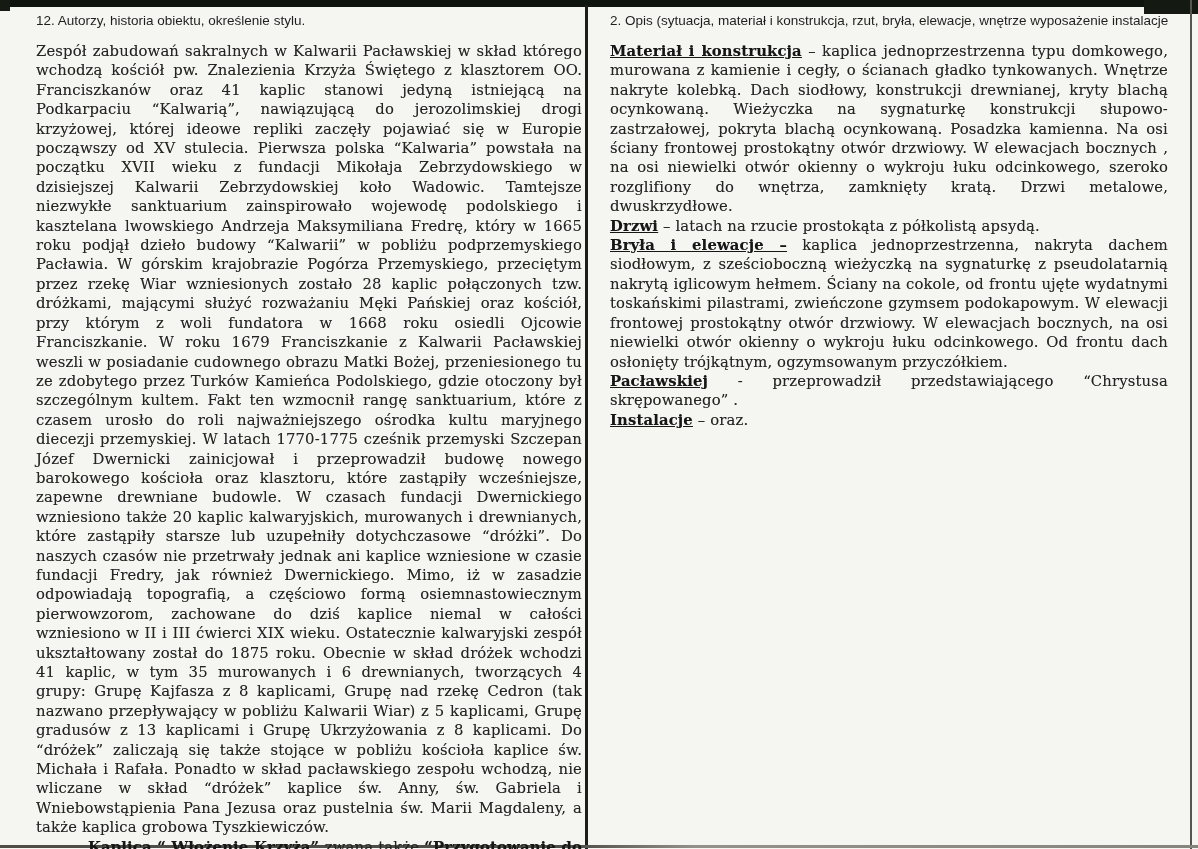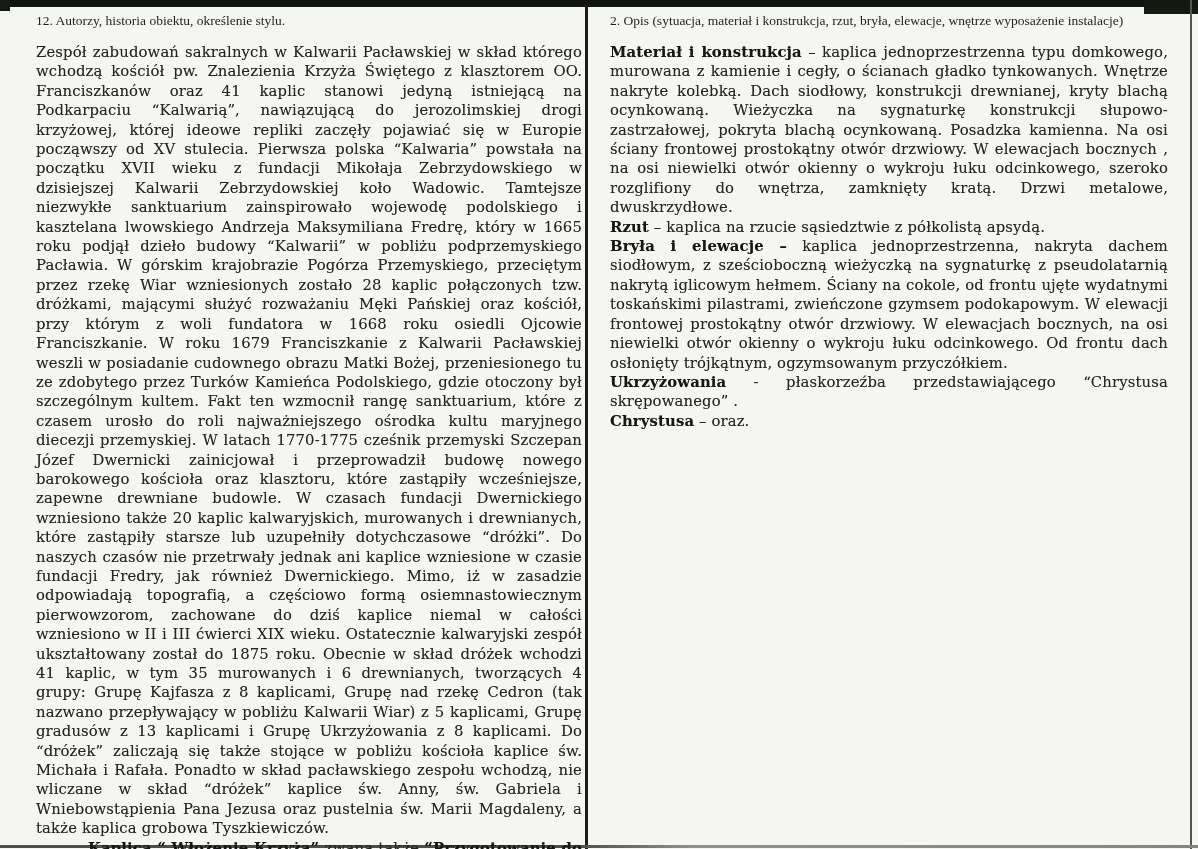--- a/index.html
+++ b/index.html
@@ -38,36 +38,36 @@
     background: linear-gradient(to right, #4e4d48 0%, #4e4d48 48%, #93928a 58%, #86857d 100%);
   }
   
   .cell {
     position: absolute;
     top: 13px;
   }
   .cell-left  { left: 36px;  width: 546px; }
   .cell-right { left: 610px; width: 558px; }
   .cell-header {
-    font-family: Liberation Serif, serif;
+    font-family: Liberation Sans, sans-serif;
     font-size: 13.5px;
     color: #1f1f1f;
     white-space: nowrap;
     overflow: hidden;
   }
   .cell-body {
     margin-top: 13px;
     font-size: 14.8px;
     line-height: 19.4px;
     letter-spacing: 0.15px;
     text-align: justify;
     text-shadow: 0 0 0.5px rgba(20,20,20,0.35);
   }
   .cell-body p { margin: 0; }
-  b { color: #161616; }
+  b { color: #161616; text-decoration: underline; }
   .chapel-para { text-indent: 52px; }
   .sec-material { margin-top: 22px; }
   .sec-rzut     { margin-top: 40px; }
   .sec-bryla    { margin-top: 20px; }
   .sec-wyp      { margin-top: 26px; }
   .sec-inst     { margin-top: 26px; }
   .loc-para     { margin: 0; }
 </style>
 </head>
 <body>
@@ -91,27 +91,27 @@
     </div>
   </div>
 
   <div class="cell cell-right">
     <div class="cell-header">2. Opis (sytuacja, materiał i konstrukcja, rzut, bryła, elewacje, wnętrze wyposażenie instalacje)</div>
     <div class="cell-body">
       <p class="sec-material">
         <b>Materiał i konstrukcja</b><span> – kaplica jednoprzestrzenna typu domkowego, murowana z kamienie i cegły, o ścianach gładko tynkowanych. Wnętrze nakryte kolebką. Dach siodłowy, konstrukcji drewnianej, kryty blachą ocynkowaną. Wieżyczka na sygnaturkę konstrukcji słupowo-zastrzałowej, pokryta blachą ocynkowaną. Posadzka kamienna. Na osi ściany frontowej prostokątny otwór drzwiowy. W elewacjach bocznych , na osi niewielki otwór okienny o wykroju łuku odcinkowego, szeroko rozglifiony do wnętrza, zamknięty kratą. Drzwi metalowe, dwuskrzydłowe.</span>
       </p>
       <p class="sec-rzut">
-        <b>Rzut</b><span> – kaplica na rzucie sąsiedztwie z półkolistą apsydą.</span>
+        <b>Drzwi</b><span> – latach na rzucie prostokąta z półkolistą apsydą.</span>
       </p>
       <p class="sec-bryla">
         <b>Bryła i elewacje –</b><span> kaplica jednoprzestrzenna, nakryta dachem siodłowym, z sześcioboczną wieżyczką na sygnaturkę z pseudolatarnią nakrytą iglicowym hełmem. Ściany na cokole, od frontu ujęte wydatnymi toskańskimi pilastrami, zwieńczone gzymsem podokapowym. W elewacji frontowej prostokątny otwór drzwiowy. W elewacjach bocznych, na osi niewielki otwór okienny o wykroju łuku odcinkowego. Od frontu dach osłonięty trójkątnym, ogzymsowanym przyczółkiem.</span>
       </p>
       <p class="sec-wyp">
-        <b>Ukrzyżowania</b><span> - płaskorzeźba przedstawiającego “Chrystusa skrępowanego” .</span>
+        <b>Pacławskiej</b><span> - przeprowadził przedstawiającego “Chrystusa skrępowanego” .</span>
       </p>
       <p class="sec-inst">
-        <b>Chrystusa</b><span> – oraz.</span>
+        <b>Instalacje</b><span> – oraz.</span>
       </p>
     </div>
   </div>
 
 </div>
 
 </body></html>

